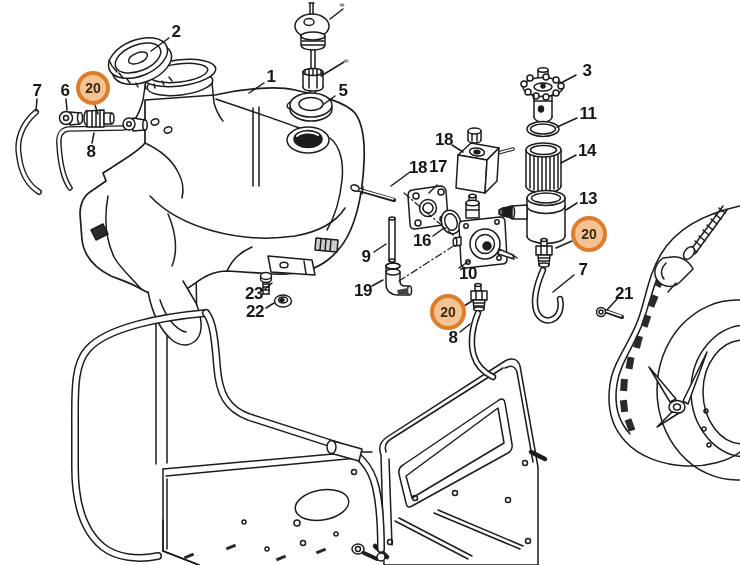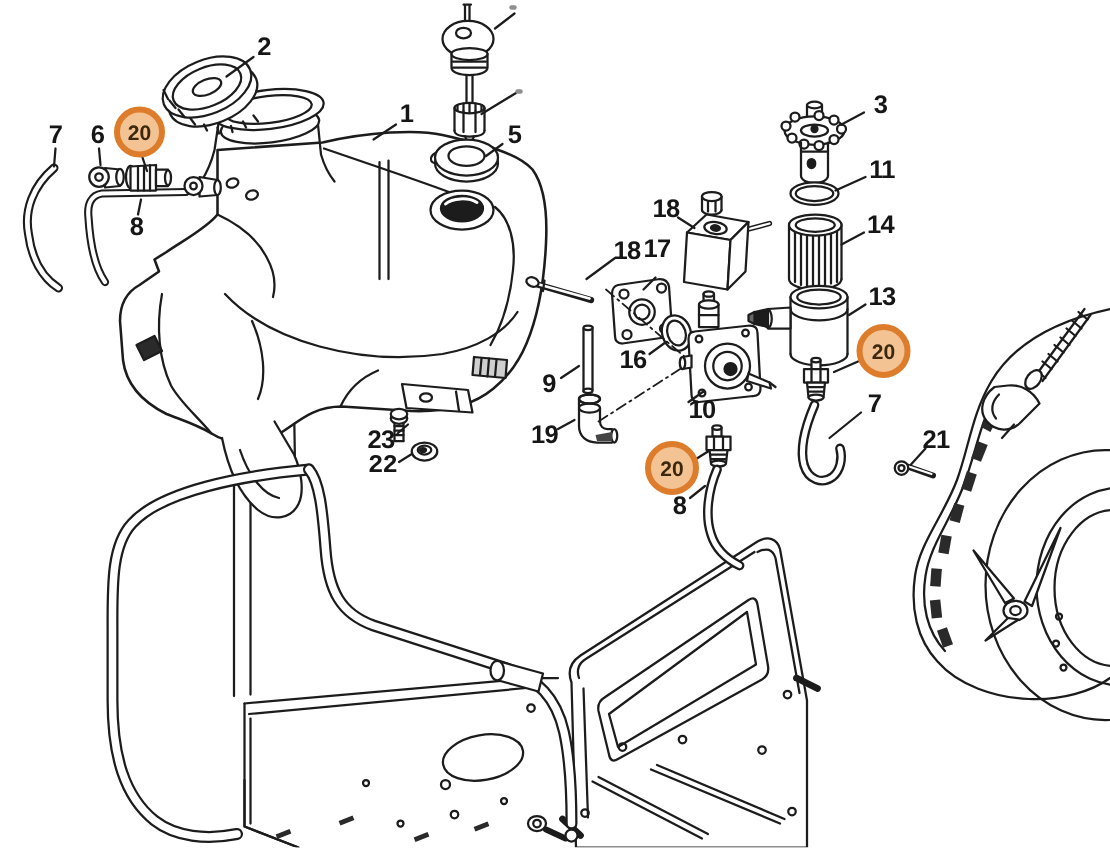--- a/index.html
+++ b/index.html
@@ -448,21 +448,21 @@
       <div class="callout-label" style="left: 583px; top: 269px;">7</div>
       <div class="callout-label" style="left: 444px; top: 139px;">18</div>
       <div class="callout-label" style="left: 418px; top: 167px;">18</div>
       <div class="callout-label" style="left: 438px; top: 166px;">17</div>
       <div class="callout-label" style="left: 422px; top: 240px;">16</div>
       <div class="callout-label" style="left: 366px; top: 256px;">9</div>
       <div class="callout-label" style="left: 468px; top: 273px;">10</div>
       <div class="callout-label" style="left: 363px; top: 290px;">19</div>
       <div class="callout-label" style="left: 453px; top: 337px;">8</div>
       <div class="callout-label" style="left: 254px; top: 293px;">23</div>
-      <div class="callout-label" style="left: 255px; top: 311px; font-family: Liberation Mono, monospace;">22</div>
+      <div class="callout-label" style="left: 255px; top: 311px;">22</div>
       <div class="callout-label" style="left: 624px; top: 293px;">21</div>
       <div class="badge" style="left: 93px; top: 88px; width: 34px; height: 34px; background: rgb(244, 195, 148); border: 4px solid rgb(221, 125, 44); color: rgb(60, 40, 14);">20</div>
       <div class="badge" style="left: 589px; top: 234px; width: 36px; height: 36px; background: rgb(244, 195, 148); border: 4px solid rgb(221, 125, 44); color: rgb(60, 40, 14);">20</div>
       <div class="badge" style="left: 448px; top: 312px; width: 36px; height: 36px; background: rgb(244, 195, 148); border: 4px solid rgb(221, 125, 44); color: rgb(60, 40, 14);">20</div>
       <div class="crop-mark" style="left: 342px; top: 5px;"></div>
       <div class="crop-mark" style="left: 346px; top: 61px;"></div>
     </div>
 
 </div>
 

